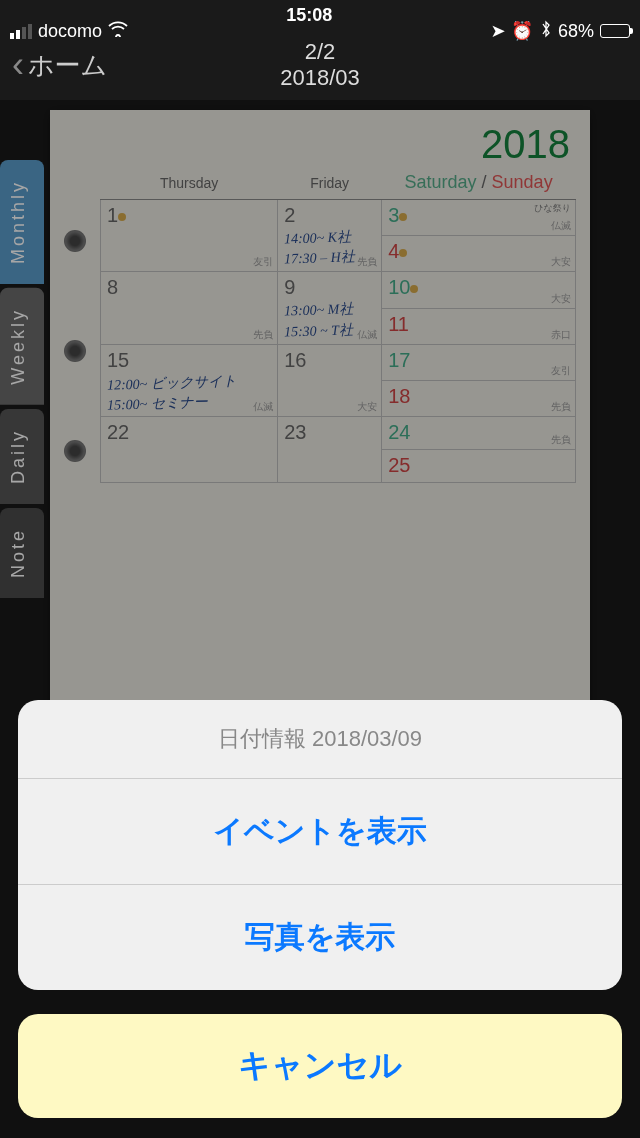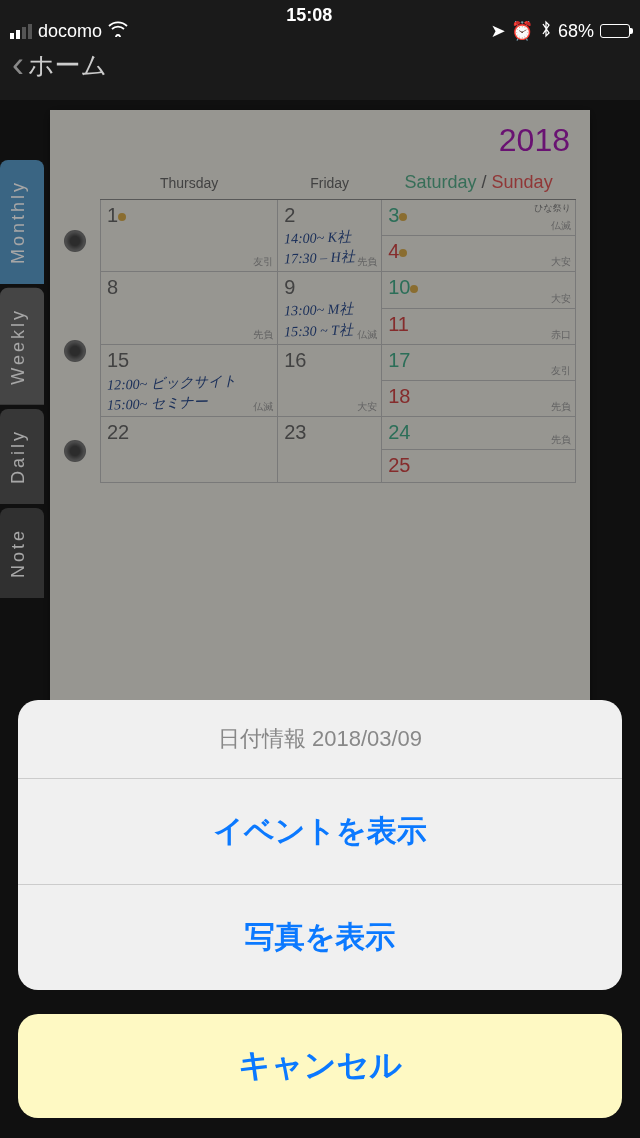--- a/index.html
+++ b/index.html
@@ -79,22 +79,22 @@
   top: 10px;
   width: 540px;
   height: 640px;
   background: #e8e6df;
   box-shadow: 0 2px 10px rgba(0,0,0,0.4);
 }
 .year-label {
   position: absolute;
   right: 20px;
   top: 12px;
-  font-size: 32px;
-  color: #a21caf;
+  font-size: 40px;
+  color: #15803d;
   font-weight: 300;
 }
 .cal-table {
   position: absolute;
   top: 56px;
   left: 50px;
   width: 476px;
   border-collapse: collapse;
 }
 .cal-table th {
@@ -215,20 +215,24 @@
         </svg>
     </span>
     <span>68%</span>
     <span class="battery"><span class="battery-fill"></span></span>
   </div>
 </div>
 
 <div class="nav-header">
   <span class="back-chevron">‹</span>
   <span class="back-label">ホーム</span>
+  <div class="nav-title">
+    <div>2/2</div>
+    <div>2018/03</div>
+  </div>
 </div>
 
 <div class="main-area">
   <div class="side-tabs">
     <div class="tab tab-monthly">Monthly</div>
     <div class="tab tab-weekly">Weekly</div>
     <div class="tab tab-daily">Daily</div>
     <div class="tab tab-note">Note</div>
   </div>
 

